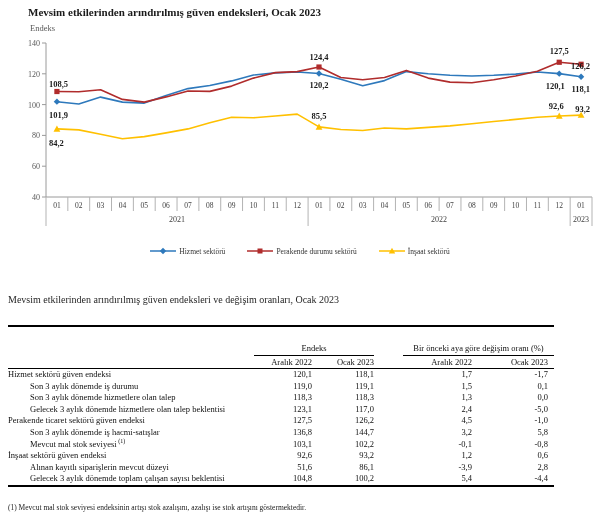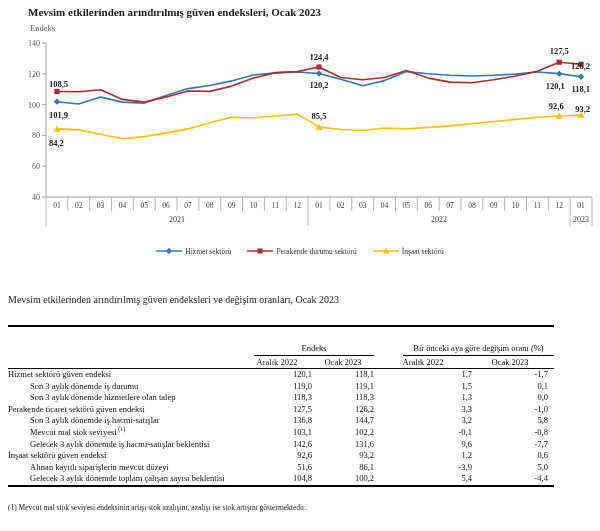--- a/index.html
+++ b/index.html
@@ -2,34 +2,34 @@
 <html><head>
 <meta charset="utf-8">
 <style>
   html,body{margin:0;padding:0;background:#fff;}
   #page{position:relative;width:600px;height:531px;background:#ffffff;
         font-family:Liberation Serif, serif;color:#1a1a1a;overflow:hidden;}
   #chart-title{position:absolute;left:28px;top:6px;font-size:11px;font-weight:bold;color:#1a1a1a;}
   #y-axis-title{position:absolute;left:30px;top:23px;font-size:8.5px;color:#595959;}
   #chart-svg{position:absolute;left:0;top:0;}
   #legend{position:absolute;left:0;top:246px;width:600px;display:flex;justify-content:center;
-          align-items:center;gap:16px;font-size:7.5px;color:#333;}
+          align-items:center;gap:22px;font-size:7.5px;color:#333;}
   .legend-item{display:flex;align-items:center;gap:3px;}
   #table-title{position:absolute;left:8px;top:294px;font-size:10px;color:#262626;text-align:right;}
   #data-table{position:absolute;left:8px;top:325px;width:546px;border-collapse:collapse;
               border-top:2px solid #000;border-bottom:2px solid #000;font-size:8.5px;color:#111;}
   #data-table th,#data-table td{padding:0;margin:0;white-space:nowrap;font-weight:normal;}
   #data-table td.num,#data-table th.num{text-align:right;}
   #data-table .c1{width:70px;} #data-table .c2{width:62px;}
   #data-table .c3{width:98px;} #data-table .c4{width:76px;padding-right:6px;}
   #data-table thead .group-row th{vertical-align:bottom;height:29px;}
   .gh{border-bottom:1px solid #000;text-align:center;font-size:8.5px;color:#111;line-height:11px;padding-bottom:1px;}
   .gh.g1{margin-left:12px;}
   .gh.g2{margin-left:29px;}
-  #data-table thead .cols-row th{border-bottom:1.5px solid #000;height:12px;font-size:8.5px;text-align:center;}
+  #data-table thead .cols-row th{border-bottom:1.5px solid #000;height:12px;font-size:8.5px;}
   #data-table tbody tr{height:11.6px;line-height:11.6px;margin-top:48px;}
   #data-table tbody tr.bold{font-weight:bold;}
   #data-table tbody td.lbl{text-align:left;}
   #data-table tbody tr.sub td.lbl{padding-left:22px;}
   #data-table sup{font-size:6px;vertical-align:super;line-height:0;}
   #footnote{position:absolute;left:8px;top:503px;font-size:7.5px;color:#1a1a1a;}
 </style>
 </head>
 <body>
 <div id="page">
@@ -195,61 +195,61 @@
           <td class="num c3">1,5</td>
           <td class="num c4">0,1</td>
         </tr>
         <tr class="sub">
           <td class="lbl">Son 3 aylık dönemde hizmetlere olan talep</td>
           <td class="num c1">118,3</td>
           <td class="num c2">118,3</td>
           <td class="num c3">1,3</td>
           <td class="num c4">0,0</td>
         </tr>
+        <tr class="sub">
+          <td class="lbl">Gelecek 3 aylık dönemde hizmetlere olan talep beklentisi</td>
+          <td class="num c1">123,1</td>
+          <td class="num c2">117,0</td>
+          <td class="num c3">2,4</td>
+          <td class="num c4">-5,0</td>
+        </tr>
         <tr class="bold">
           <td class="lbl">Perakende ticaret sektörü güven endeksi</td>
           <td class="num c1">127,5</td>
           <td class="num c2">126,2</td>
-          <td class="num c3">3,3</td>
+          <td class="num c3">4,5</td>
           <td class="num c4">-1,0</td>
         </tr>
         <tr class="sub">
           <td class="lbl">Son 3 aylık dönemde iş hacmi-satışlar</td>
           <td class="num c1">136,8</td>
           <td class="num c2">144,7</td>
           <td class="num c3">3,2</td>
           <td class="num c4">5,8</td>
         </tr>
         <tr class="sub">
           <td class="lbl">Mevcut mal stok seviyesi<sup> (1)</sup></td>
           <td class="num c1">103,1</td>
           <td class="num c2">102,2</td>
           <td class="num c3">-0,1</td>
           <td class="num c4">-0,8</td>
-        </tr>
-        <tr class="sub">
-          <td class="lbl">Gelecek 3 aylık dönemde iş hacmi-satışlar beklentisi</td>
-          <td class="num c1">142,6</td>
-          <td class="num c2">131,6</td>
-          <td class="num c3">9,6</td>
-          <td class="num c4">-7,7</td>
         </tr>
         <tr class="bold">
           <td class="lbl">İnşaat sektörü güven endeksi</td>
           <td class="num c1">92,6</td>
           <td class="num c2">93,2</td>
           <td class="num c3">1,2</td>
           <td class="num c4">0,6</td>
         </tr>
         <tr class="sub">
           <td class="lbl">Alınan kayıtlı siparişlerin mevcut düzeyi</td>
           <td class="num c1">51,6</td>
           <td class="num c2">86,1</td>
           <td class="num c3">-3,9</td>
-          <td class="num c4">5,0</td>
+          <td class="num c4">2,8</td>
         </tr>
         <tr class="sub">
           <td class="lbl">Gelecek 3 aylık dönemde toplam çalışan sayısı beklentisi</td>
           <td class="num c1">104,8</td>
           <td class="num c2">100,2</td>
           <td class="num c3">5,4</td>
           <td class="num c4">-4,4</td>
         </tr>
       </tbody>
   </table>

